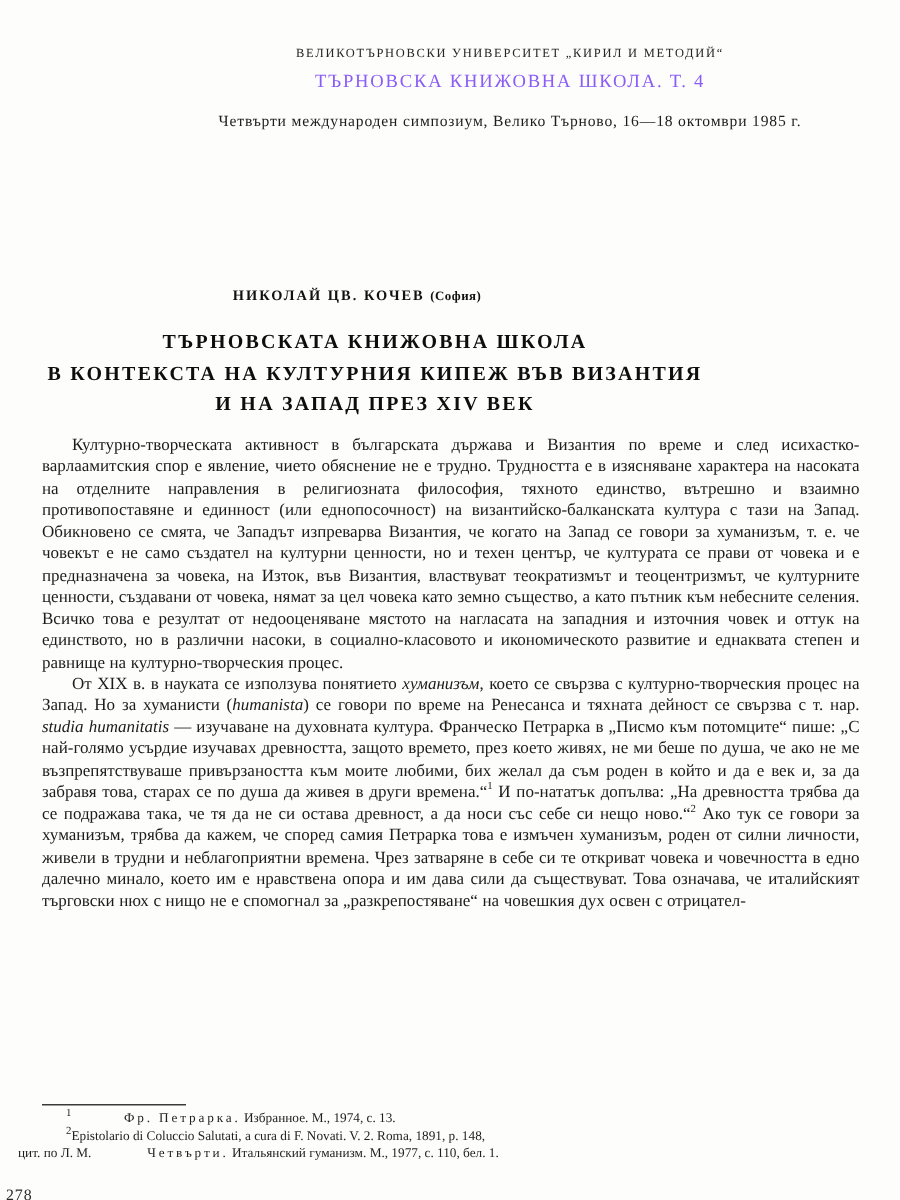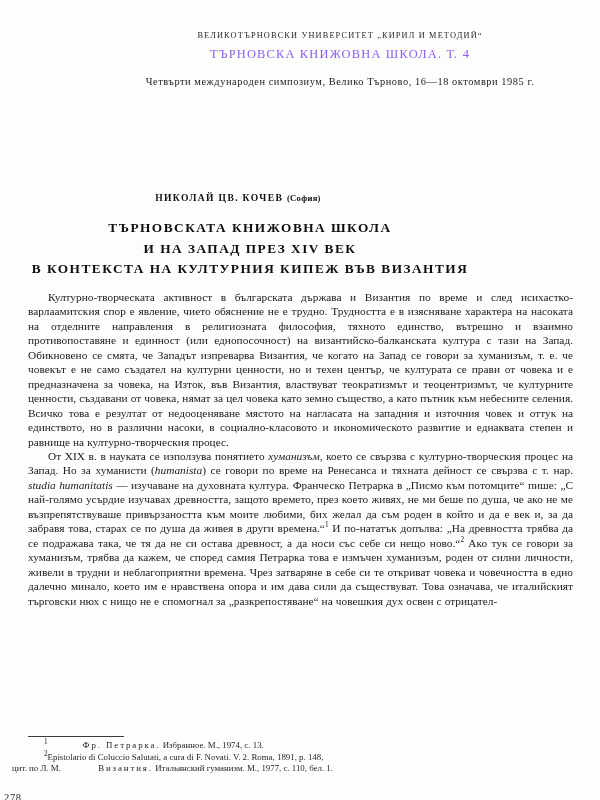--- a/index.html
+++ b/index.html
@@ -168,32 +168,32 @@
     <div class="mast-line4">Четвърти международен симпозиум, Велико Търново, 16—18 октомври 1985 г.</div>
   </div>
 
   <div class="author">
     <span>НИКОЛАЙ ЦВ. КОЧЕВ</span>
     <span class="city">(София)</span>
   </div>
 
   <div class="title">
     <div>ТЪРНОВСКАТА КНИЖОВНА ШКОЛА</div>
+    <div>В КОНТЕКСТА НА КУЛТУРНИЯ КИПЕЖ ВЪВ ВИЗАНТИЯ</div>
     <div>И НА ЗАПАД ПРЕЗ XIV ВЕК</div>
-    <div>В КОНТЕКСТА НА КУЛТУРНИЯ КИПЕЖ ВЪВ ВИЗАНТИЯ</div>
   </div>
 
   <div class="body-text">
     <p>Културно-творческата активност в българската държава и Византия по време и след исихастко-варлаамитския спор е явление, чието обяснение не е трудно. Трудността е в изясняване характера на насоката на отделните направления в религиозната философия, тяхното единство, вътрешно и взаимно противопоставяне и единност (или еднопосочност) на византийско-балканската култура с тази на Запад. Обикновено се смята, че Западът изпреварва Византия, че когато на Запад се говори за хуманизъм, т. е. че човекът е не само създател на културни ценности, но и техен център, че културата се прави от човека и е предназначена за човека, на Изток, във Византия, властвуват теократизмът и теоцентризмът, че културните ценности, създавани от човека, нямат за цел човека като земно същество, а като пътник към небесните селения. Всичко това е резултат от недооценяване мястото на нагласата на западния и източния човек и оттук на единството, но в различни насоки, в социално-класовото и икономическото развитие и еднаквата степен и равнище на културно-творческия процес.</p>
     <p class="last-justify"><span>От XIX в. в науката се използува понятието </span><i>хуманизъм</i><span>, което се свързва с културно-творческия процес на Запад. Но за хуманисти (</span><i class="lat">humanista</i><span>) се говори по време на Ренесанса и тяхната дейност се свързва с т. нар. </span><i class="lat">studia humanitatis</i><span> — изучаване на духовната култура. Франческо Петрарка в „Писмо към потомците“ пише: „С най-голямо усърдие изучавах древността, защото времето, през което живях, не ми беше по душа, че ако не ме възпрепятствуваше привързаността към моите любими, бих желал да съм роден в който и да е век и, за да забравя това, старах се по душа да живея в други времена.“</span><sup>1</sup><span> И по-нататък допълва: „На древността трябва да се подражава така, че тя да не си остава древност, а да носи със себе си нещо ново.“</span><sup>2</sup><span> Ако тук се говори за хуманизъм, трябва да кажем, че според самия Петрарка това е измъчен хуманизъм, роден от силни личности, живели в трудни и неблагоприятни времена. Чрез затваряне в себе си те откриват човека и човечността в едно далечно минало, което им е нравствена опора и им дава сили да съществуват. Това означава, че италийският търговски нюх с нищо не е спомогнал за „разкрепостяване“ на човешкия дух освен с отрицател-</span></p>
   </div>
 
   <div class="fn-rule"></div>
 
   <div class="footnotes">
     <p><sup>1</sup><span class="sp">Фр. Петрарка.</span><span> Избранное. М., 1974, с. 13.</span></p>
     <p><sup>2</sup><span>Epistolario di Coluccio Salutati, a cura di F. Novati. V. 2. Roma, 1891, p. 148,</span></p>
-    <p class="cont"><span>цит. по Л. М. </span><span class="sp">Византия.</span><span> Итальянский гуманизм. М., 1977, с. 110, бел. 1.</span></p>
+    <p class="cont"><span>цит. по Л. М. </span><span class="sp">Четвърти.</span><span> Итальянский гуманизм. М., 1977, с. 110, бел. 1.</span></p>
   </div>
 
   <div class="page-number">278</div>
 
 </div>
 
 </body></html>

